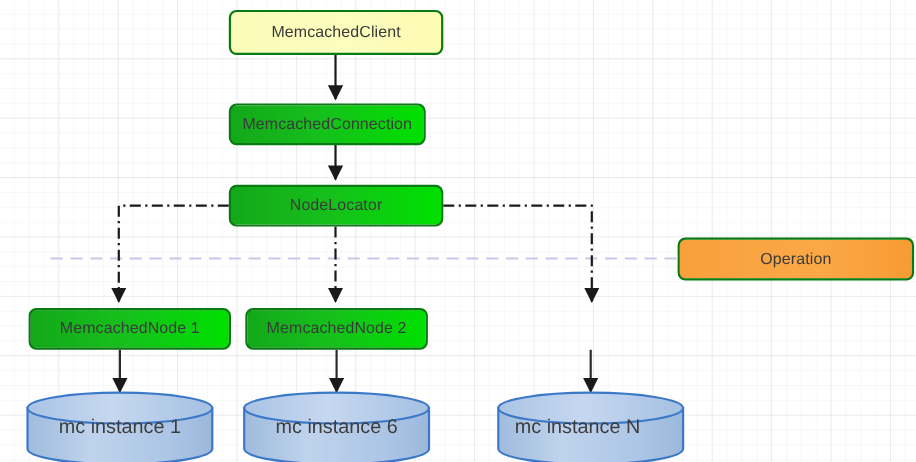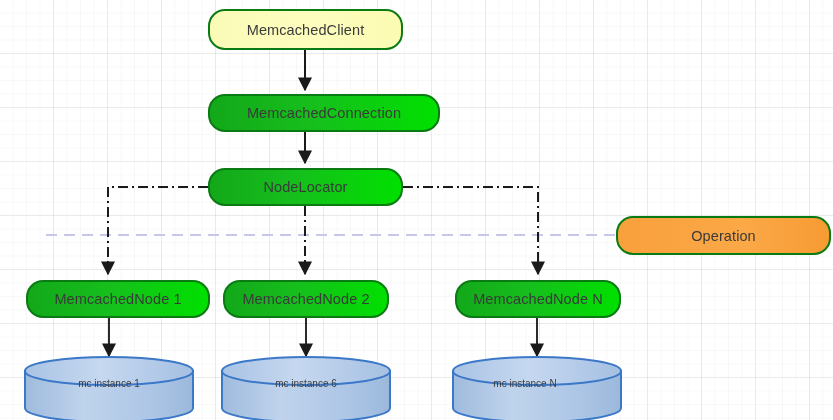--- a/index.html
+++ b/index.html
@@ -30,21 +30,21 @@
     position: absolute;
     left: 0;
     top: 0;
     width: 833px;
     height: 420px;
     pointer-events: none;
   }
   .node {
     position: absolute;
     box-sizing: border-box;
-    border-radius: 17px;
+    border-radius: 7px;
     display: flex;
     align-items: center;
     justify-content: center;
     color: #3a3a3a;
     font-size: 14.5px;
     letter-spacing: 0.1px;
     text-align: center;
     white-space: nowrap;
   }
   .node-yellow {
@@ -58,21 +58,21 @@
   .node-orange {
     border: 2px solid #0a7a12;
     background: linear-gradient(to right, #f8a03c 0%, #fba847 60%, #f79b33 100%);
   }
   .cyl-label {
     position: absolute;
     left: 0;
     width: 100%;
     text-align: center;
     color: #3d3d3d;
-    font-size: 10px;
+    font-size: 18px;
     white-space: nowrap;
     pointer-events: none;
   }
 </style>
 </head>
 <body>
 
 <div id="canvas">
 
   <svg id="edges" viewBox="0 0 833 420" xmlns="http://www.w3.org/2000/svg">
@@ -122,41 +122,38 @@
     <g>
       <path d="M 453 371 L 453 408 A 84 14 0 0 0 621 408 L 621 371 Z" fill="url(#cylBody)" stroke="#3c78c8" stroke-width="2"></path>
       <ellipse cx="537" cy="371" rx="84" ry="14" fill="url(#cylTop)" stroke="#3c78c8" stroke-width="2"></ellipse>
     </g>
   </svg>
 
   <div class="node node-yellow" style="left:208px; top:9px; width:195px; height:41px;">
     <span>MemcachedClient</span>
   </div>
 
-  <div class="node node-green" style="left:208px; top:94px; width:232px; height:38px;">
+  <div class="node node-green" style="left:208px; top:94px; width:179px; height:38px;">
     <span>MemcachedConnection</span>
   </div>
 
   <div class="node node-green" style="left:208px; top:168px; width:195px; height:38px;">
     <span>NodeLocator</span>
   </div>
 
   <div class="node node-orange" style="left:616px; top:216px; width:215px; height:39px;">
     <span>Operation</span>
   </div>
 
   <div class="node node-green" style="left:26px; top:280px; width:184px; height:38px;">
     <span>MemcachedNode 1</span>
   </div>
 
   <div class="node node-green" style="left:223px; top:280px; width:166px; height:38px;text-align:right;">
     <span>MemcachedNode 2</span>
   </div>
 
-  <div class="node node-green" style="left:455px; top:280px; width:166px; height:38px;">
-    <span>MemcachedNode N</span>
-  </div>
 
   <div class="cyl-label" style="left:25px; top:378px; width:168px;">mc instance 1</div>
   <div class="cyl-label" style="left:222px; top:378px; width:168px;">mc instance 6</div>
   <div class="cyl-label" style="left:453px; top:378px; width:144px;">mc instance N</div>
 
 </div>
 
 </body></html>

